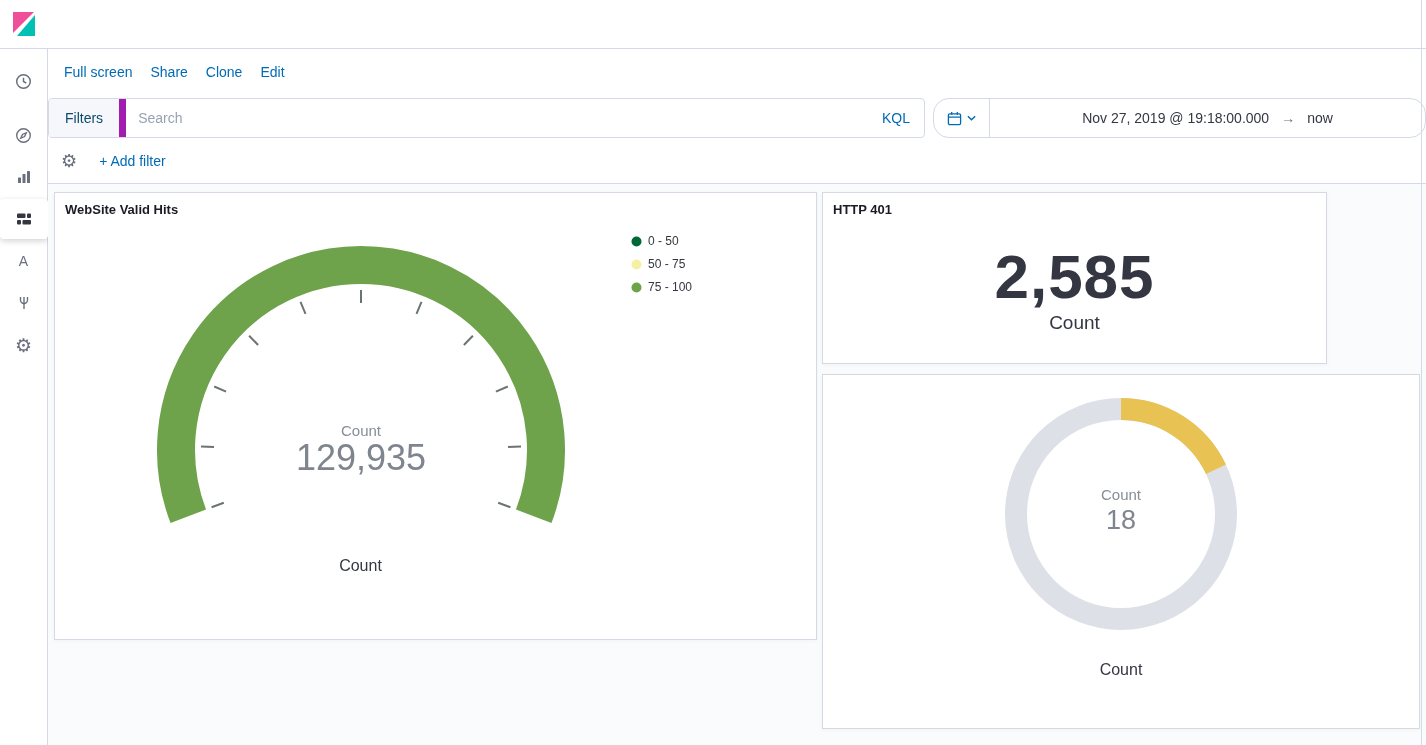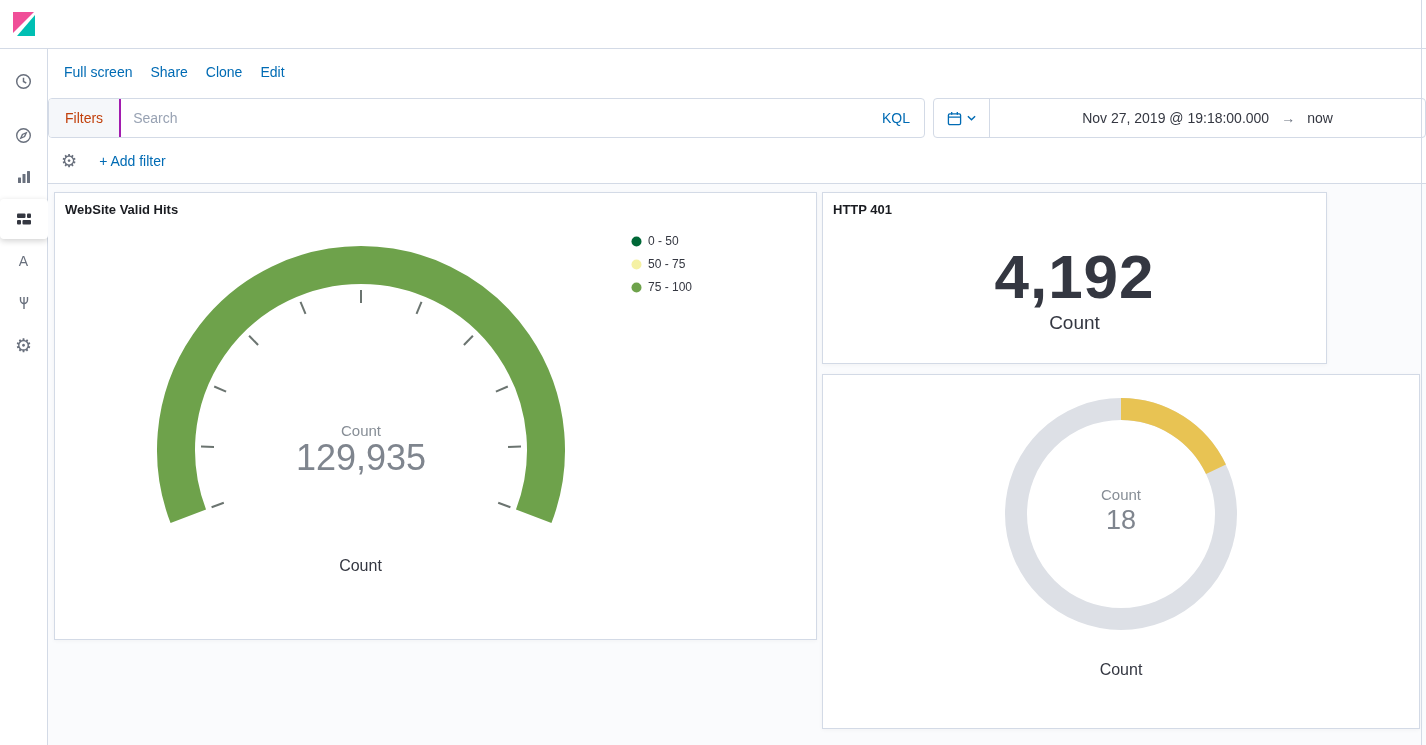--- a/index.html
+++ b/index.html
@@ -31,28 +31,28 @@
 
   
   .actions-row { height:45px; display:flex; align-items:center; gap:18px; padding-left:16px; }
   .action-link { color:#006BB4; font-size:14px; font-weight:500; cursor:pointer; }
 
   
   .query-row { display:flex; align-items:stretch; height:40px; margin-top:4px; gap:8px; }
   .search-control { flex:0 0 877px; display:flex; align-items:center; border:1px solid #D3DAE6;
                     border-radius:4px; background:#fff; overflow:hidden; }
   .filters-btn { height:100%; display:flex; align-items:center; padding:0 16px; background:#F5F7FA;
-                 border-right:2px solid #a21caf; font-size:14px; color:#c2410c; cursor:pointer; }
+                 border-right:7px solid #a21caf; font-size:14px; color:#0c4a6e; cursor:pointer; }
   .search-input { flex:1; height:100%; border:none; outline:none; font-size:14px; padding:0 12px;
                   color:#343741; background:transparent; }
   .search-input::placeholder { color:#98A2B3; }
   .kql-btn { padding:0 14px; color:#006BB4; font-size:14px; font-weight:500; cursor:pointer;
              display:flex; align-items:center; height:100%; }
   .date-control { flex:1; display:flex; align-items:stretch; border:1px solid #D3DAE6;
-                  border-radius:4px; background:#fff; overflow:hidden; }
+                  border-radius:16px; background:#fff; overflow:hidden; }
   .calendar-btn { width:56px; display:flex; align-items:center; justify-content:center; gap:5px;
                   border-right:1px solid #D3DAE6; color:#006BB4; cursor:pointer; }
   .date-display { flex:1; display:flex; align-items:center; justify-content:center; gap:12px;
                   font-size:14px; color:#343741; }
   .date-start, .date-end { cursor:pointer; }
   .date-arrow { color:#69707D; }
 
   
   .filter-actions-row { height:46px; display:flex; align-items:center; gap:22px; padding-left:13px;
                         border-bottom:1px solid #D3DAE6; }
@@ -237,21 +237,21 @@
                   </svg>
                 <span data-name="legend-label">75 - 100</span>
               </div>
             </div>
           </div>
         </div>
 
         <div class="panel" id="panel-metric" data-name="panel-http-401">
           <div class="panel-title" data-name="panel-title">HTTP 401</div>
           <div class="metric-body" data-name="metric-chart">
-            <div class="metric-value" data-name="metric-value">4,192</div>
+            <div class="metric-value" data-name="metric-value">2,585</div>
             <div class="metric-label" data-name="metric-label">Count</div>
           </div>
         </div>
 
         <div class="panel" id="panel-goal" data-name="panel-http-503">
           <div class="goal-body" data-name="goal-chart">
             <svg class="goal-svg" width="270" height="270" viewBox="0 0 270 270" data-name="goal-svg">
               <circle cx="135" cy="135" r="105" fill="none" stroke-width="22" data-name="goal-track" stroke="#DDE0E6"></circle>
               <path data-name="goal-arc" fill="none" stroke-width="22" stroke-linecap="butt" stroke="#E8C353" d="M 135.0 30.0 A 105 105 0 0 1 230.0 90.3"></path>
               <text x="135" y="121" text-anchor="middle" class="goal-count-label" data-name="goal-metric-label">Count</text>

